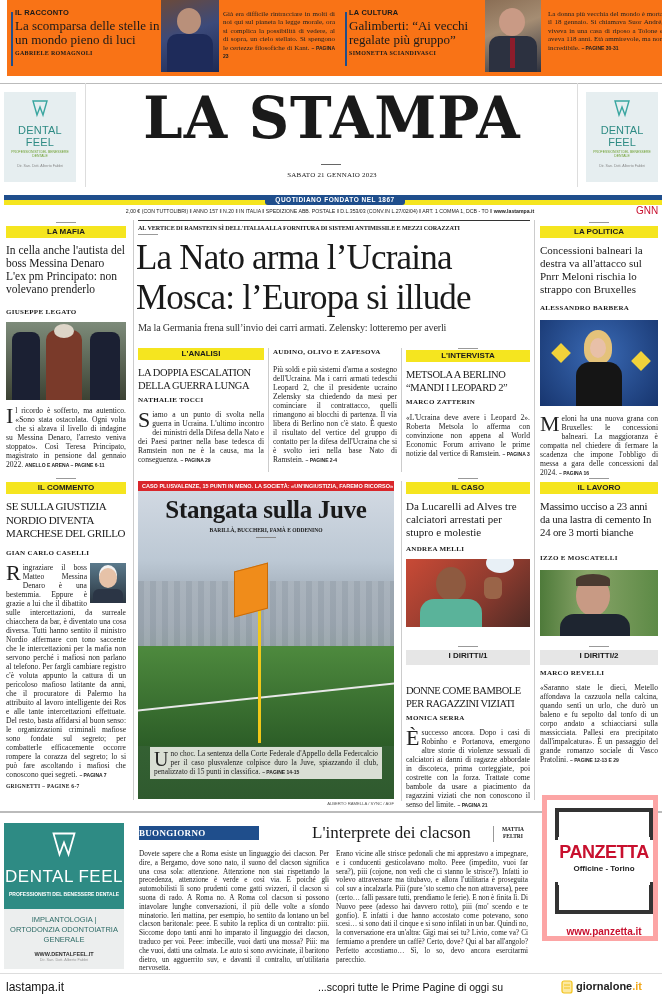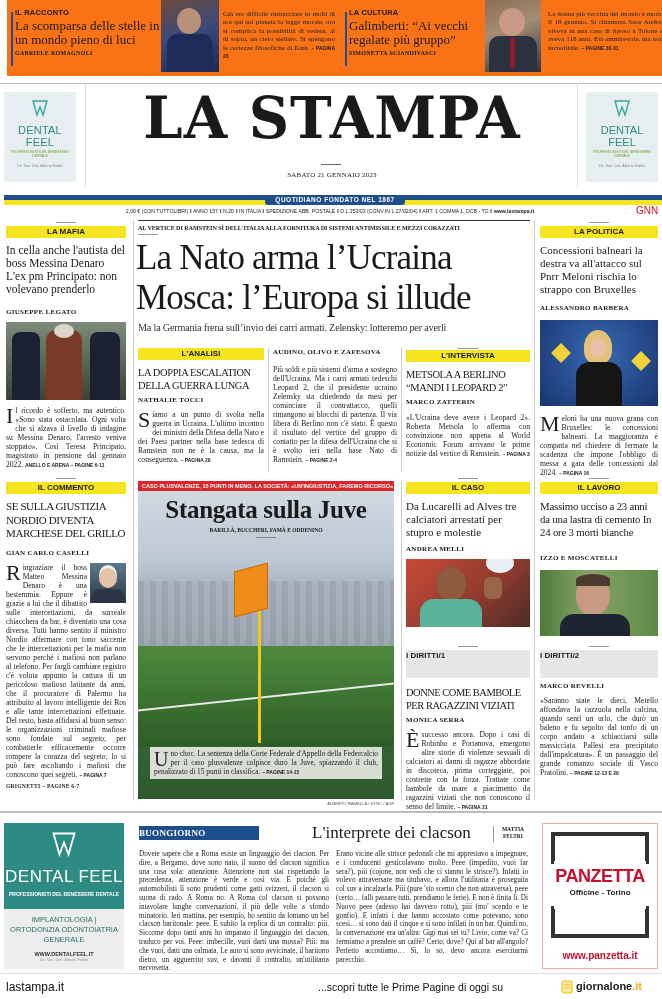--- a/index.html
+++ b/index.html
@@ -6,21 +6,21 @@
 body{width:662px;height:999px;background:#fff;font-family:"DejaVu Serif",serif;color:#1a1a1a;position:relative;overflow:hidden}
 .abs{position:absolute}
 .sans{font-family:"Liberation Sans",sans-serif}
 .serif{font-family:"Liberation Serif",serif}
 .kicker{font-family:"Liberation Sans",sans-serif;font-weight:bold;font-size:8px;letter-spacing:.2px}
 .author{font-family:"Liberation Serif",serif;font-weight:bold;font-size:7px;letter-spacing:.3px;text-transform:uppercase}
 .body{font-family:"Liberation Serif",serif;font-size:7.6px;line-height:9px;text-align:justify;color:#222}
 .pg{font-family:"Liberation Sans",sans-serif;font-weight:bold;font-size:5px}
 .cap{font-family:"Liberation Serif",serif;float:left;font-size:22px;line-height:18px;margin-right:2px;margin-top:1px}
 .yellow{background:#f5e51f;text-align:center;font-family:"Liberation Sans",sans-serif;font-weight:bold;font-size:8px;height:12px;line-height:12px}
-.gray{background:#e6e6e6;text-align:left;font-family:"Liberation Sans",sans-serif;font-weight:bold;font-size:8px;height:28px;line-height:12px}
+.gray{background:#e6e6e6;text-align:center;font-family:"Liberation Sans",sans-serif;font-weight:bold;font-size:8px;height:15px;line-height:12px}
 .vline{position:absolute;background:#ccc;width:1px}
 .hl{font-family:"Liberation Serif",serif;color:#1a1a1a}
 .tick{width:20px;height:1px;background:#999;margin:0 auto 3px}
 .photo{position:absolute;overflow:hidden}
 </style>
 </head>
 <body>
 
 <div class="abs" style="left:7px;top:0;width:662px;height:76px;background:#f97316">
   <div class="abs" style="left:8px;top:8px;width:145px">
@@ -183,21 +183,21 @@
   <div class="photo" style="position:relative;margin-top:6px;width:124px;height:68px;background:linear-gradient(135deg,#c94a36 0%,#8a3a2e 60%,#4e2b25 100%)">
     <div style="position:absolute;left:30px;top:8px;width:30px;height:34px;border-radius:50%;background:#8e5a40"></div>
     <div style="position:absolute;left:14px;top:40px;width:62px;height:30px;border-radius:14px 14px 0 0;background:#5ab39a"></div>
     <div style="position:absolute;left:80px;top:-6px;width:28px;height:20px;border-radius:50%;background:#e8f0f6"></div>
     <div style="position:absolute;left:78px;top:18px;width:18px;height:22px;border-radius:6px;background:#9a6448"></div>
   </div>
 </div>
 <div class="abs" style="left:406px;top:646px;width:124px">
   <div class="tick"></div>
   <div class="gray">I DIRITTI/1</div>
-  <div class="hl" style="font-size:10.5px;line-height:12.5px;margin-top:9px;letter-spacing:-.5px">DONNE COME BAMBOLE PER RAGAZZINI VIZIATI</div>
+  <div class="hl" style="font-size:10.5px;line-height:12.5px;margin-top:20px;letter-spacing:-.5px">DONNE COME BAMBOLE PER RAGAZZINI VIZIATI</div>
   <div class="author" style="margin-top:4px">MONICA SERRA</div>
   <div class="body" style="margin-top:6px">
     <span class="cap">È</span><span> successo ancora. Dopo i casi di Robinho e Portanova, emergono altre storie di violenze sessuali di calciatori ai danni di ragazze abbordate in discoteca, prima corteggiate, poi costrette con la forza. Trattate come bambole da usare a piacimento da ragazzini viziati che non conoscono il senso del limite.</span> <span class="pg">– PAGINA 21</span>
   </div>
 </div>
 
 <div class="vline" style="left:534px;top:220px;height:580px"></div>
 <div class="abs" style="left:540px;top:222px;width:118px">
   <div class="tick"></div>
   <div class="yellow">LA POLITICA</div>
@@ -250,21 +250,21 @@
   </div>
 </div>
 
 <div class="abs sans" style="left:139px;top:826px;width:120px;height:14px;background:#1f4e8c;color:#fff;font-family:'Liberation Serif',serif;font-weight:bold;font-size:9px;line-height:14px;letter-spacing:.3px">BUONGIORNO</div>
 <div class="abs hl" style="left:312px;top:823px;font-size:17px;white-space:nowrap">L'interprete dei clacson</div>
 <div class="abs" style="left:493px;top:826px;width:1px;height:16px;background:#999"></div>
 <div class="abs serif" style="left:497px;top:826px;width:32px;font-size:5.5px;font-weight:bold;text-align:center;line-height:7px">MATTIA FELTRI</div>
 <div class="abs body" style="left:139px;top:850px;width:190px;font-size:7.2px;line-height:8.8px">Dovete sapere che a Roma esiste un linguaggio dei clacson. Per dire, a Bergamo, dove sono nato, il suono del clacson significa una cosa sola: attenzione. Attenzione non stai rispettando la precedenza, attenzione è verde e così via. E poiché gli automobilisti lì sono prudenti come gatti svizzeri, il clacson si suona di rado. A Roma no. A Roma col clacson si possono intavolare lunghe conversazioni, il più delle volte a sfondo minatorio. Ieri mattina, per esempio, ho sentito da lontano un bel clacson baritonale: peee. E subito la replica di un contralto: piii. Siccome dopo tanti anni ho imparato il linguaggio dei clacson, traduco per voi. Peee: imbecille, vuoi darti una mossa? Piii: ma che vuoi, datti una calmata. Le auto si sono avvicinate, il baritono dietro, un agguerrito suv, e davanti il contralto, un'utilitaria nervosetta.</div>
 <div class="abs body" style="left:336px;top:850px;width:192px;font-size:7.2px;line-height:8.8px">Erano vicine alle strisce pedonali che mi apprestavo a impegnare, e i conducenti gesticolavano molto. Peee (impedito, vuoi far sera?), piii (cojone, non vedi che ci stanno le strisce?). Infatti io volevo attraversare ma titubavo, e allora l'utilitaria è proseguita col suv a incalzarla. Piii (pure 'sto scemo che non attraversa), peee (certo… falli passare tutti, prendiamo le ferie). E non è finita lì. Di Nuovo peee (adesso hai davvero rotto), piii (mo' scendo e te gonfio). E infatti i due hanno accostato come potevano, sono scesi… si sono dati il cinque e si sono infilati in un bar. Quindi no, la conversazione era un'altra: Gigi mai sei tu? Livio, come va? Ci fermiamo a prendere un caffè? Certo, dove? Qui al bar all'angolo? Perfetto accostiamo… Sì, lo so, devo ancora esercitarmi parecchio.</div>
 
-<div class="abs" style="left:542px;top:823px;width:116px;height:146px;border:1px solid #fca5a5;background:#fff;text-align:center">
+<div class="abs" style="left:542px;top:795px;width:116px;height:146px;border:5px solid #fca5a5;background:#fff;text-align:center">
   <div style="position:absolute;left:8px;top:8px;width:98px;height:32px;border:3px solid #333;border-bottom:none"></div>
   <div style="position:absolute;left:11px;top:11px;width:92px;height:26px;border:1px solid #333;border-bottom:none"></div>
   <div class="sans" style="position:absolute;left:0;top:42px;width:114px;font-size:18px;font-weight:bold;color:#c8102e;letter-spacing:-.5px">PANZETTA</div>
   <div class="sans" style="position:absolute;left:0;top:64px;width:114px;font-size:8px;font-weight:bold;color:#222">Officine - Torino</div>
   <div style="position:absolute;left:8px;top:82px;width:98px;height:32px;border:3px solid #333;border-top:none"></div>
   <div style="position:absolute;left:11px;top:85px;width:92px;height:26px;border:1px solid #333;border-top:none"></div>
   <div class="sans" style="position:absolute;left:0;top:126px;width:114px;font-size:10px;font-weight:bold;color:#c8102e">www.panzetta.it</div>
 </div>
 
 <div class="abs" style="left:0;top:973px;width:662px;height:26px;background:#fff;border-top:1px solid #ddd">

